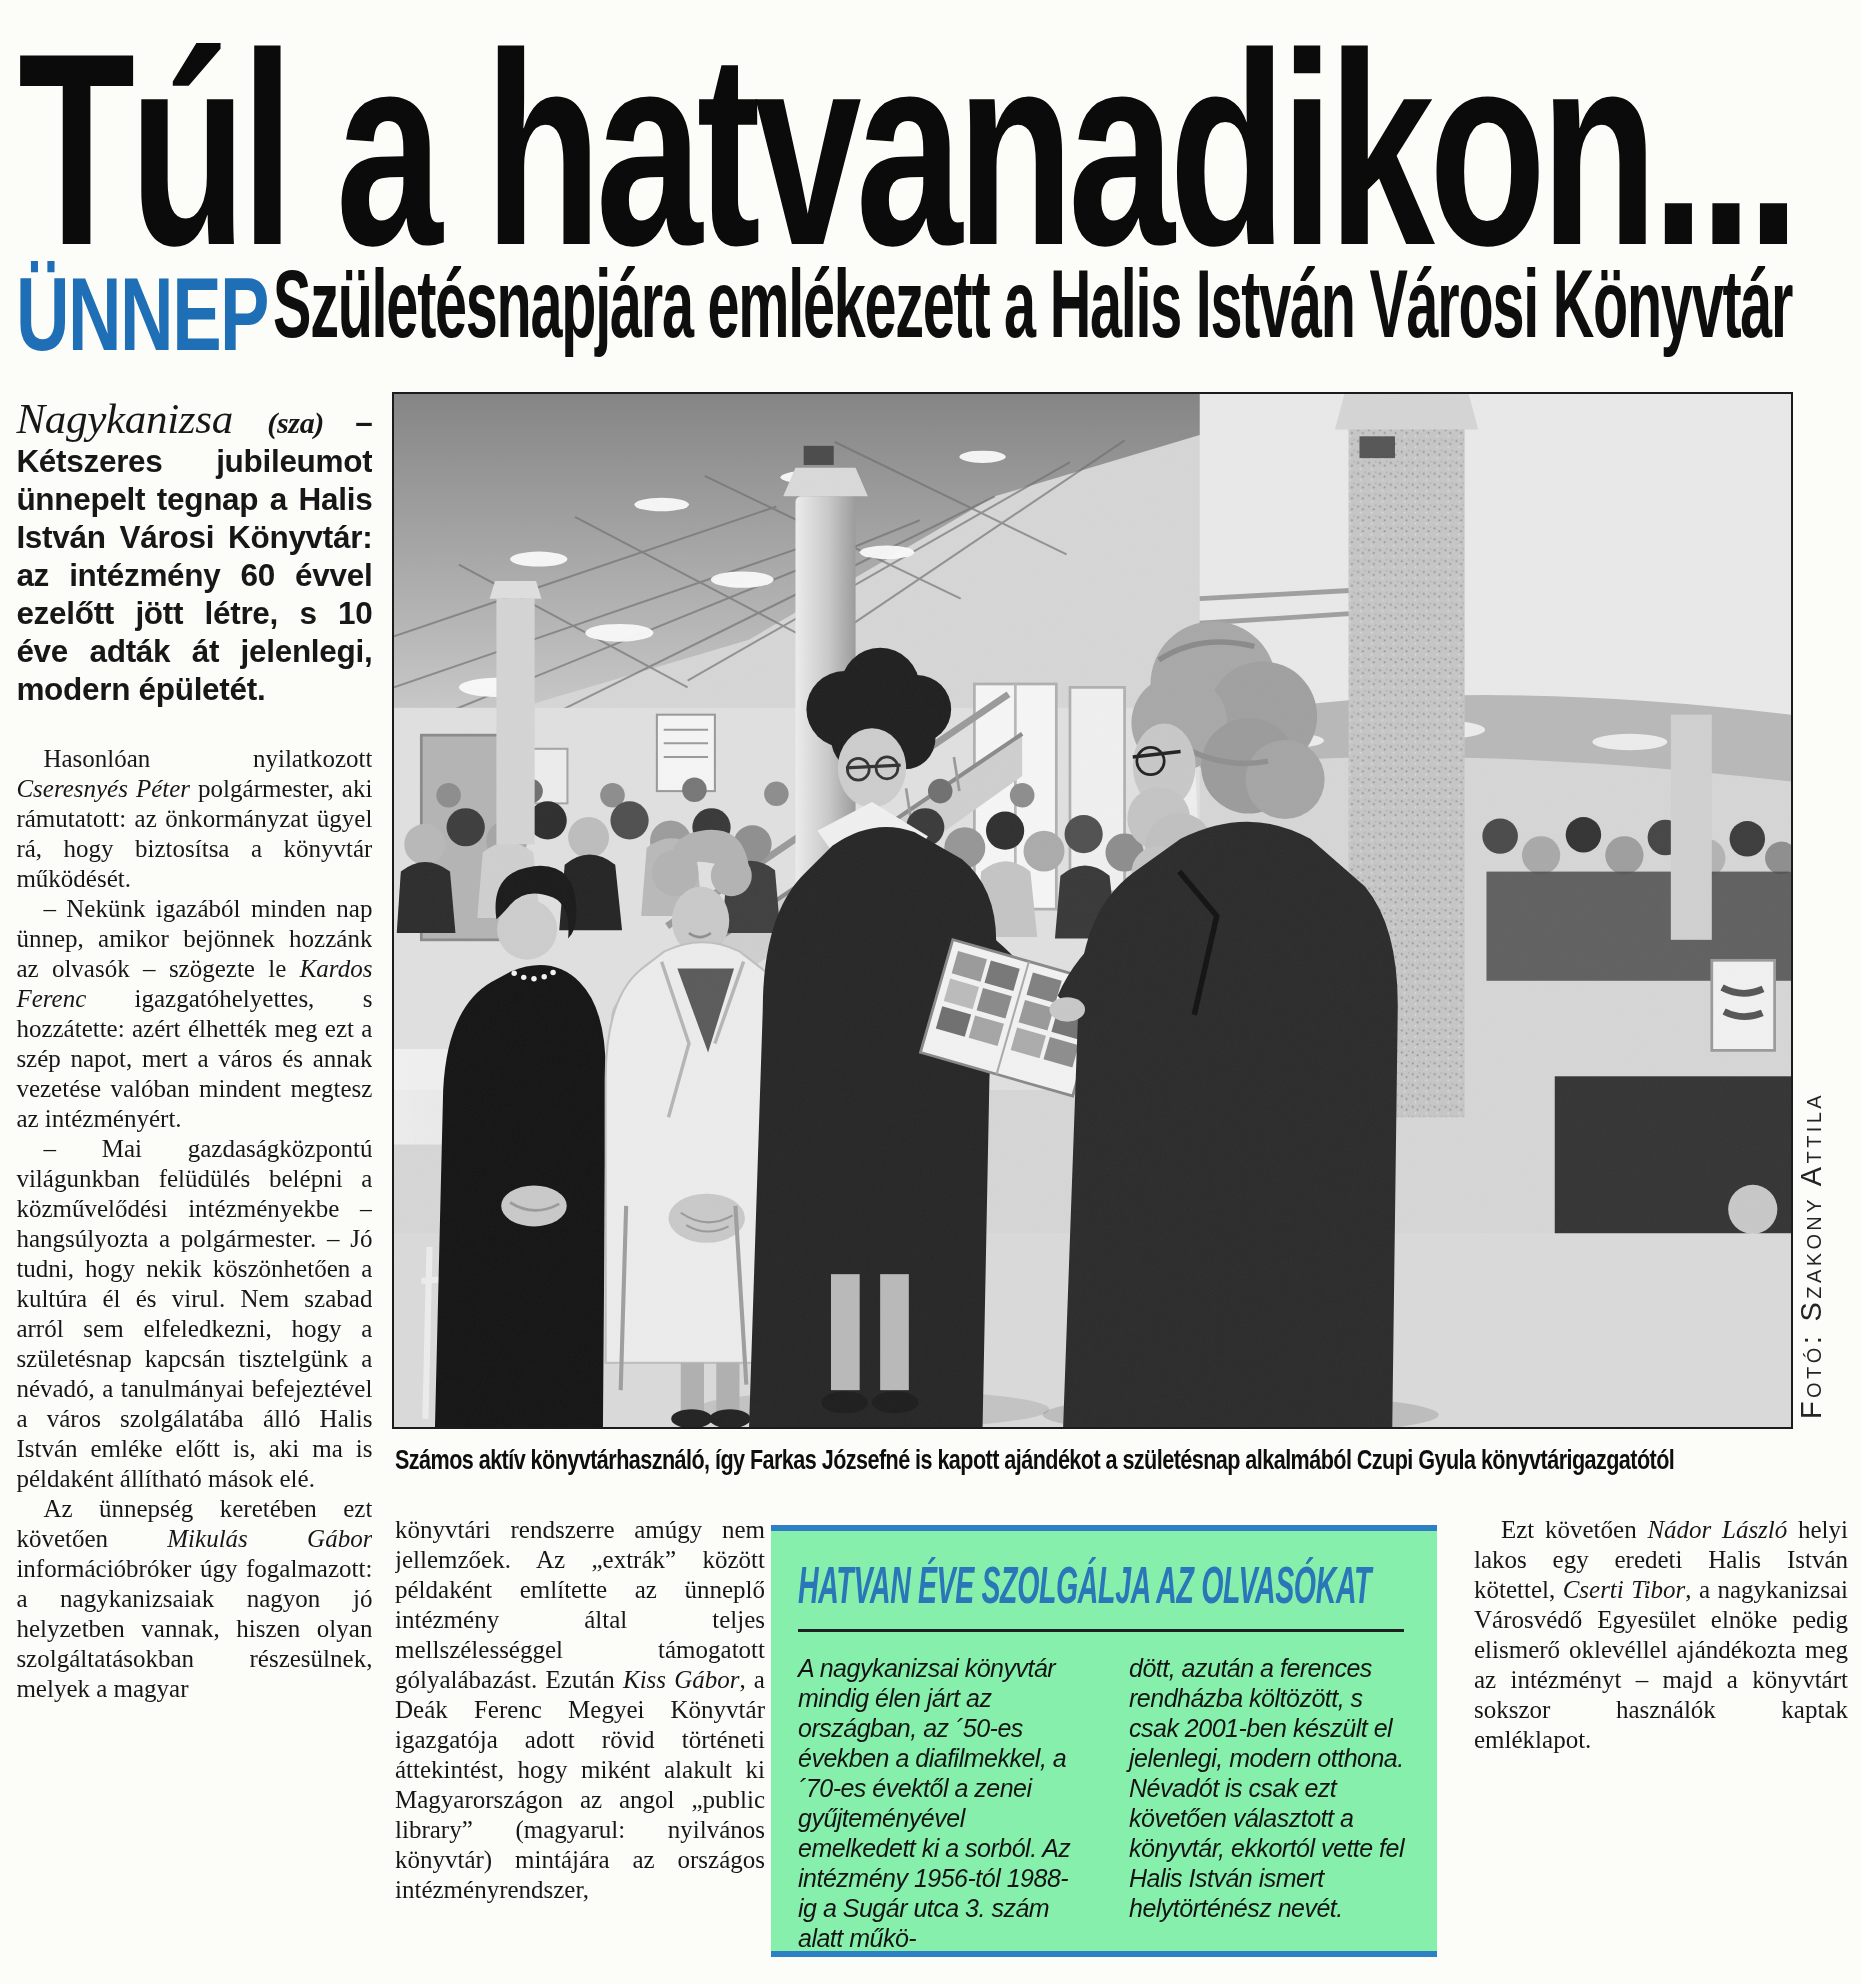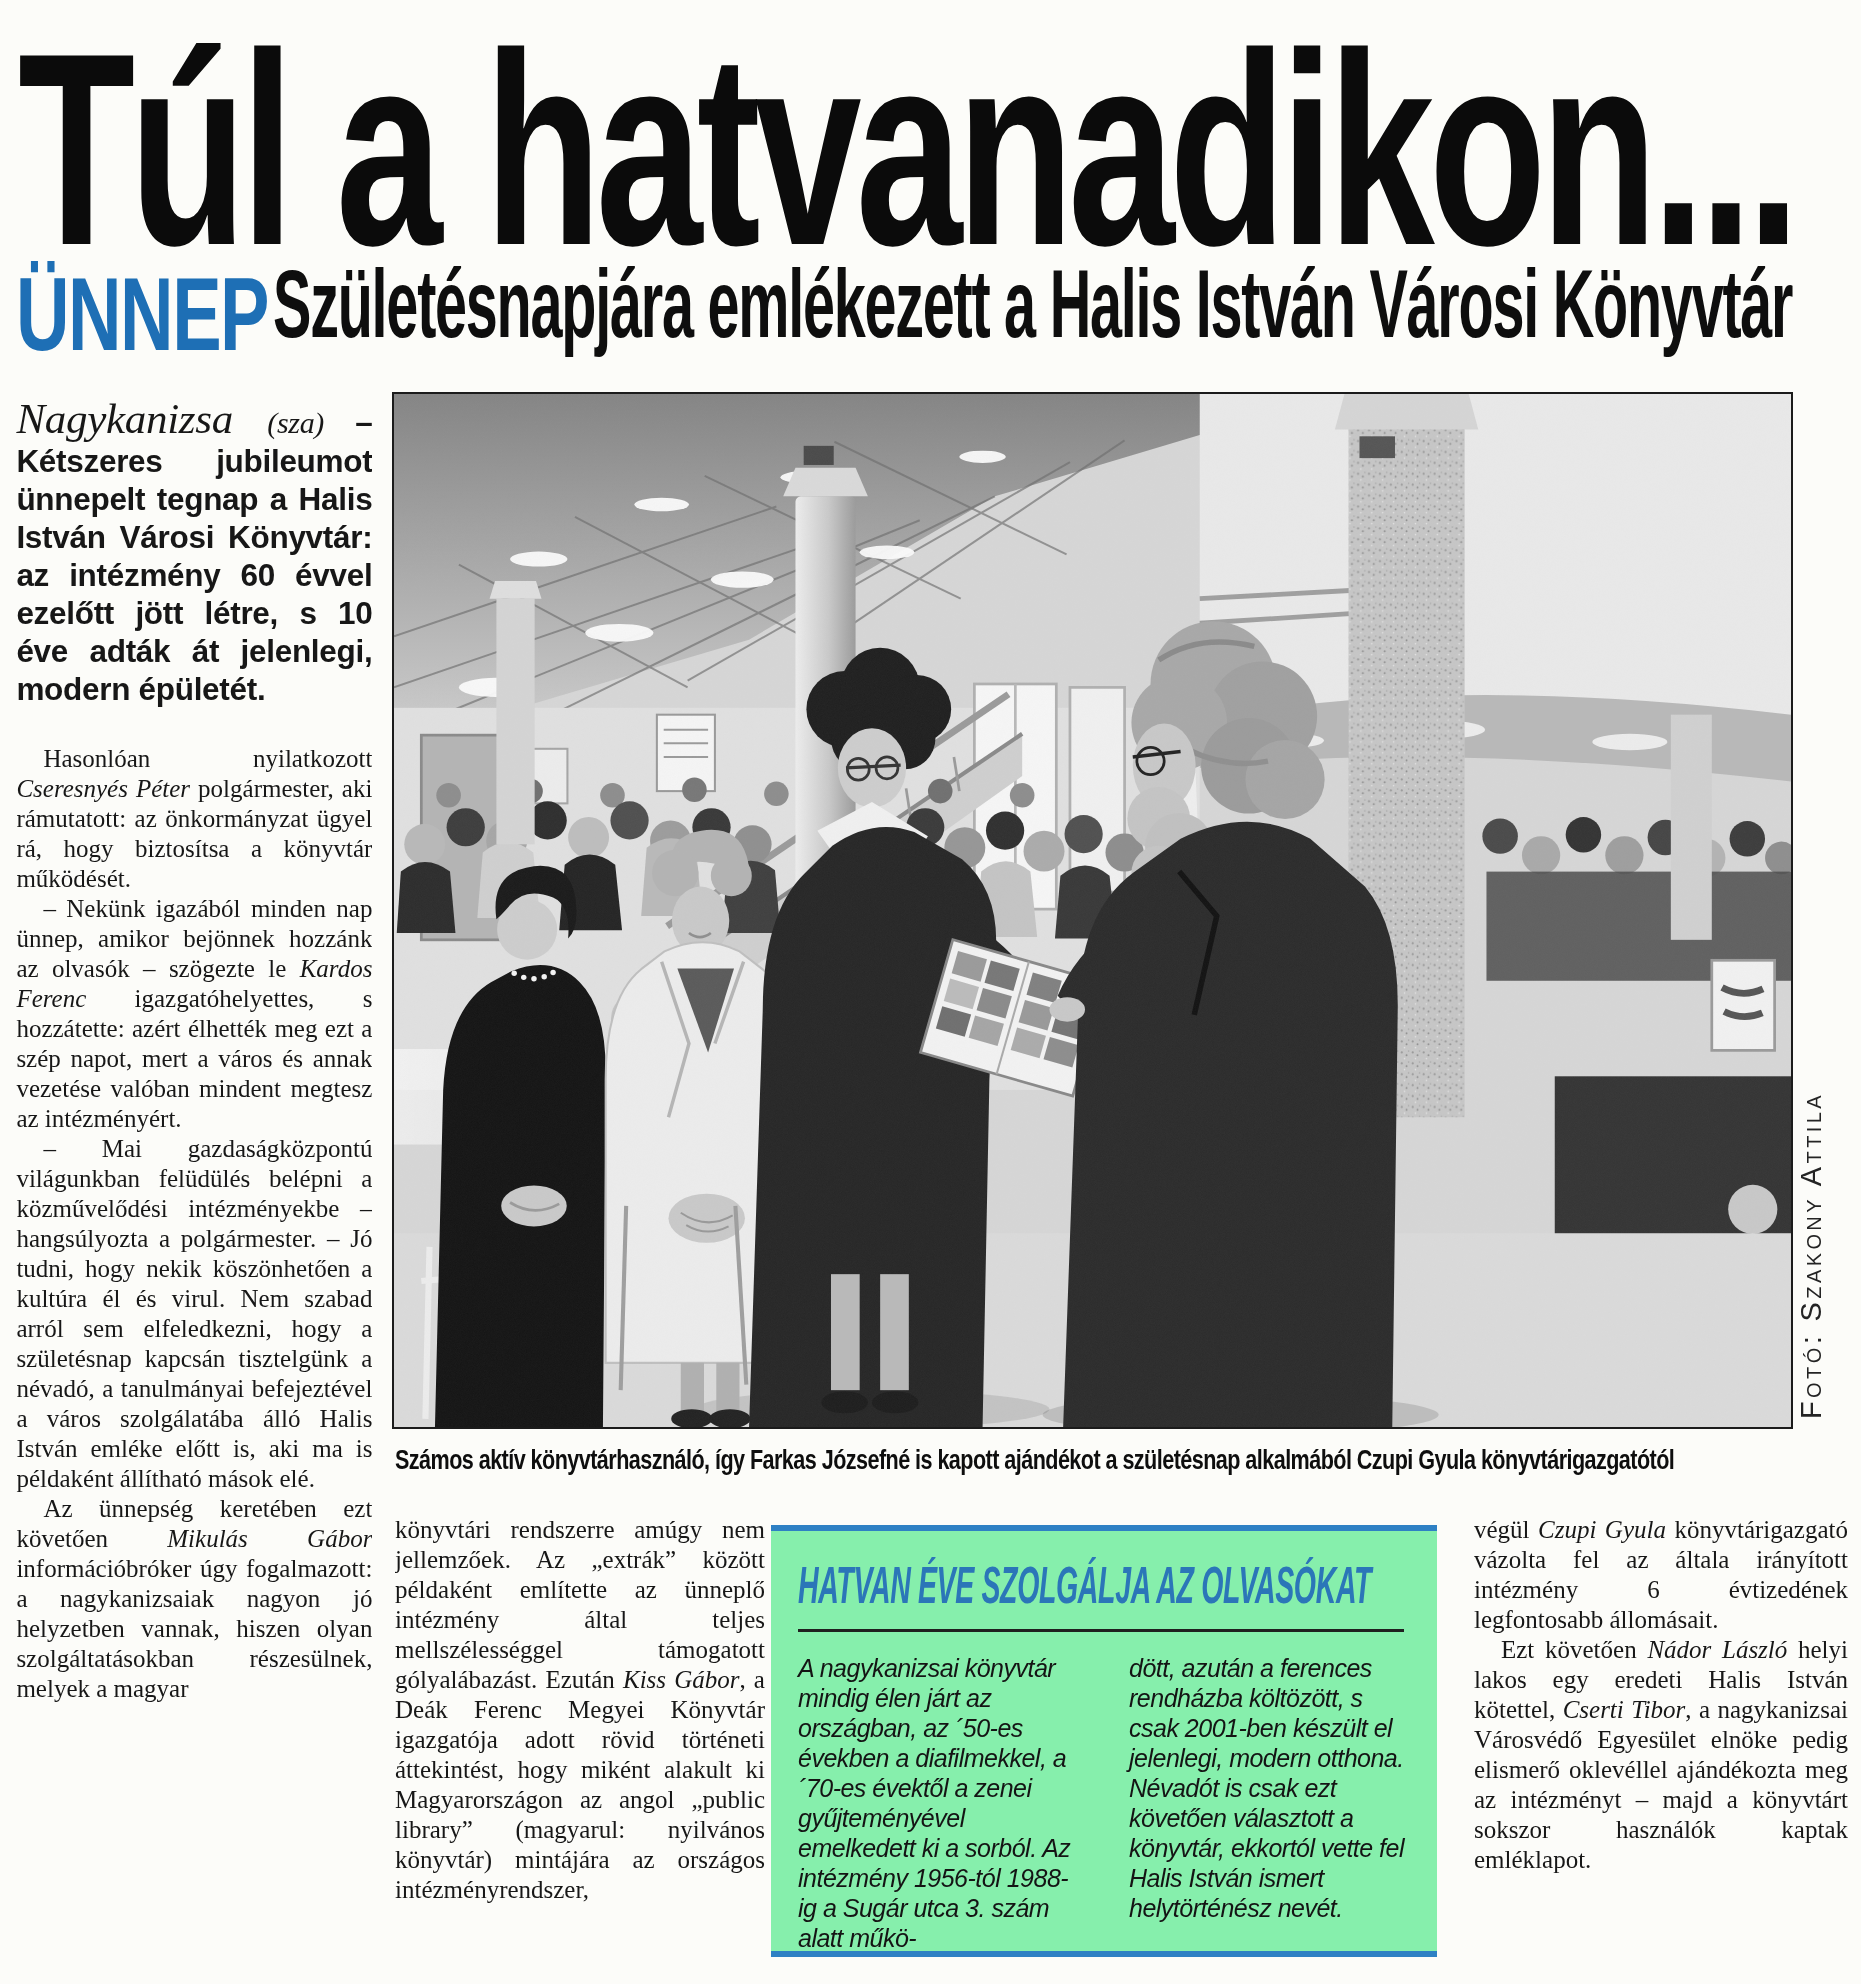--- a/index.html
+++ b/index.html
@@ -17,21 +17,21 @@
   .col{position:absolute;font-size:25px;line-height:30px;text-align:justify;color:#171717;}
   .col p{margin:0;text-indent:27px;}
   .col p.noindent{text-indent:0;}
   .col p.lead{font-family:"Liberation Sans",sans-serif;font-weight:bold;font-size:31.5px;
         line-height:38px;text-indent:0;margin-bottom:36px;letter-spacing:-0.3px;}
   .col1{left:16.4px;top:400px;width:356px;height:1578px;overflow:hidden;}
   .col2{left:395px;top:1515px;width:370px;height:470px;overflow:hidden;}
   .col3{left:1474px;top:1515px;width:374px;height:470px;overflow:hidden;}
   .em{font-style:italic;}
   .dateline{font-family:"Liberation Serif",serif;font-weight:normal;font-style:italic;font-size:43px;}
-  .credit-inline{font-family:"Liberation Serif",serif;font-style:italic;font-weight:normal;font-size:30px;}
+  .credit-inline{font-family:"Liberation Serif",serif;font-style:italic;font-weight:bold;font-size:30px;}
   .photo{position:absolute;left:392px;top:392px;width:1401px;height:1037px;margin:0;
         border:2.7px solid #1b1b1b;box-sizing:border-box;background:#d8d8d8;}
   .photo svg{display:block;width:100%;height:100%;}
   .photo-credit{position:absolute;left:1795px;top:392px;width:56px;height:1037px;
         writing-mode:vertical-rl;transform:rotate(180deg);font-family:"Liberation Sans",sans-serif;
         font-variant:small-caps;font-size:29px;letter-spacing:3.4px;color:#242424;text-indent:9.6px;}
   .caption{position:absolute;left:395px;top:1444px;width:1401px;font-family:"Liberation Sans",sans-serif;
         font-weight:bold;font-size:27px;line-height:1.2;letter-spacing:-0.7px;white-space:nowrap;
         transform:scaleX(0.80);transform-origin:left top;color:#0e0e0e;}
   .box{position:absolute;left:771px;top:1525px;width:666px;height:432px;box-sizing:border-box;
@@ -357,18 +357,17 @@
   <aside class="box" style="background: #86efac; border-top-color: rgb(46, 128, 196); border-bottom-color: rgb(46, 128, 196); font-style: italic;">
     <h2 class="box-title" style="color: rgb(43, 118, 184);">HATVAN ÉVE SZOLGÁLJA AZ OLVASÓKAT</h2>
     <hr class="box-rule">
     <div class="box-cols">
       <div class="box-col">A nagykanizsai könyvtár mindig élen járt az országban, az ´50-es években a diafilmekkel, a ´70-es évektől a zenei gyűjteményével emelkedett ki a sorból. Az intézmény 1956-tól 1988-ig a Sugár utca 3. szám alatt műkö-</div>
       <div class="box-col">dött, azután a ferences rendházba költözött, s csak 2001-ben készült el jelenlegi, modern otthona. Névadót is csak ezt követően választott a könyvtár, ekkortól vette fel Halis István ismert helytörténész nevét.</div>
     </div>
   </aside>
 
   <div class="col col3">
-      <p class="noindent"><span>végül </span><span class="em">Czupi Gyula</span><span> könyvtárigazgató vázolta fel az általa irányított intézmény 6 évtizedének legfontosabb állomásait.</span></p>
       <p><span>Ezt követően </span><span class="em">Nádor László</span><span> helyi lakos egy eredeti Halis István kötettel, </span><span class="em">Cserti Tibor</span><span>, a nagykanizsai Városvédő Egyesület elnöke pedig elismerő oklevéllel ajándékozta meg az intézményt – majd a könyvtárt sokszor használók kaptak emléklapot.</span></p>
     </div>
 
 </div>
 
 
 </body></html>

